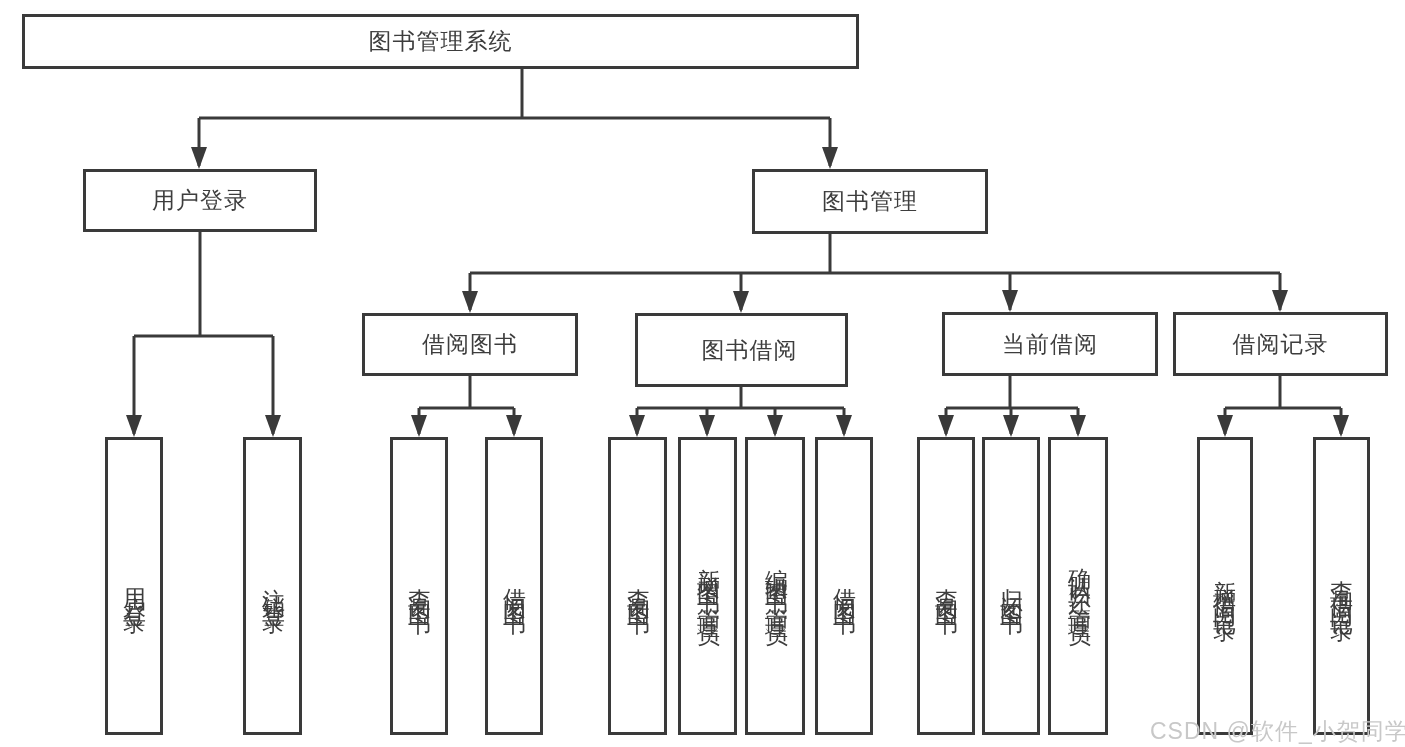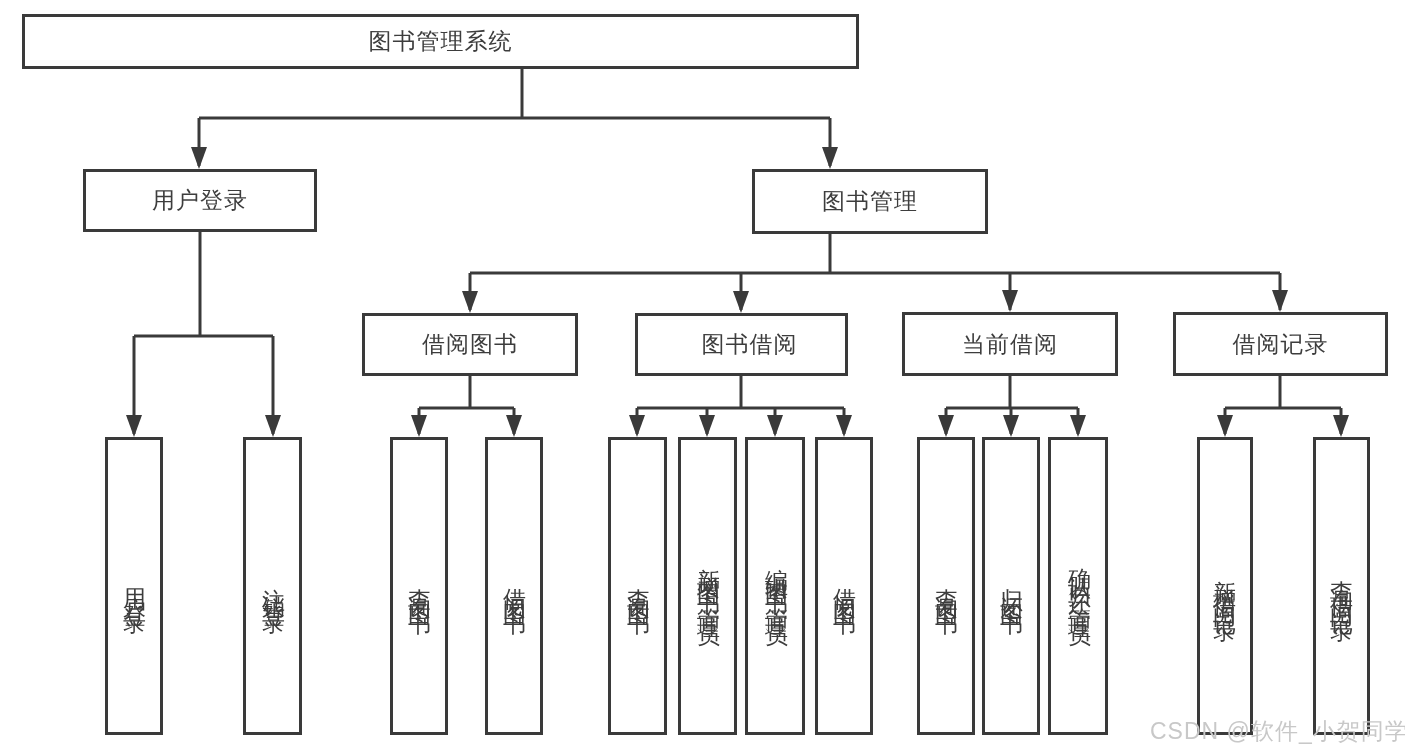--- a/index.html
+++ b/index.html
@@ -132,22 +132,22 @@
       <polygon points="1333,415 1349,415 1341,437"></polygon>
     </g>
   </svg>
 
   <div class="hnode" style="left:22px; top:14px; width:837px; height:55px;">图书管理系统</div>
 
   <div class="hnode" style="left:83px; top:169px; width:234px; height:63px;">用户登录</div>
   <div class="hnode" style="left:712px; top:169px; width:236px; height:65px;margin-left:40px;">图书管理</div>
 
   <div class="hnode" style="left:362px; top:313px; width:216px; height:63px;">借阅图书</div>
-  <div class="hnode" style="left:635px; top:313px; width:213px; height:63px;padding-left:16px;">图书借阅</div>
-  <div class="hnode" style="left:902px; top:312px; width:216px; height:64px;">当前借阅</div>
+  <div class="hnode" style="left:635px; top:313px; width:213px; height:74px;padding-left:16px;">图书借阅</div>
+  <div class="hnode" style="left:942px; top:312px; width:216px; height:64px;">当前借阅</div>
   <div class="hnode" style="left:1173px; top:312px; width:215px; height:64px;">借阅记录</div>
 
   <div class="vnode" style="left:105px; width:58px;">用户登录</div>
   <div class="vnode" style="left:243px; width:59px;">注销登录</div>
 
   <div class="vnode" style="left:390px; width:58px;">查询图书</div>
   <div class="vnode" style="left:485px; width:58px;">借阅图书</div>
 
   <div class="vnode" style="left:608px; width:59px;">查询图书</div>
   <div class="vnode" style="left:678px; width:59px;">新增图书（管理员）</div>

